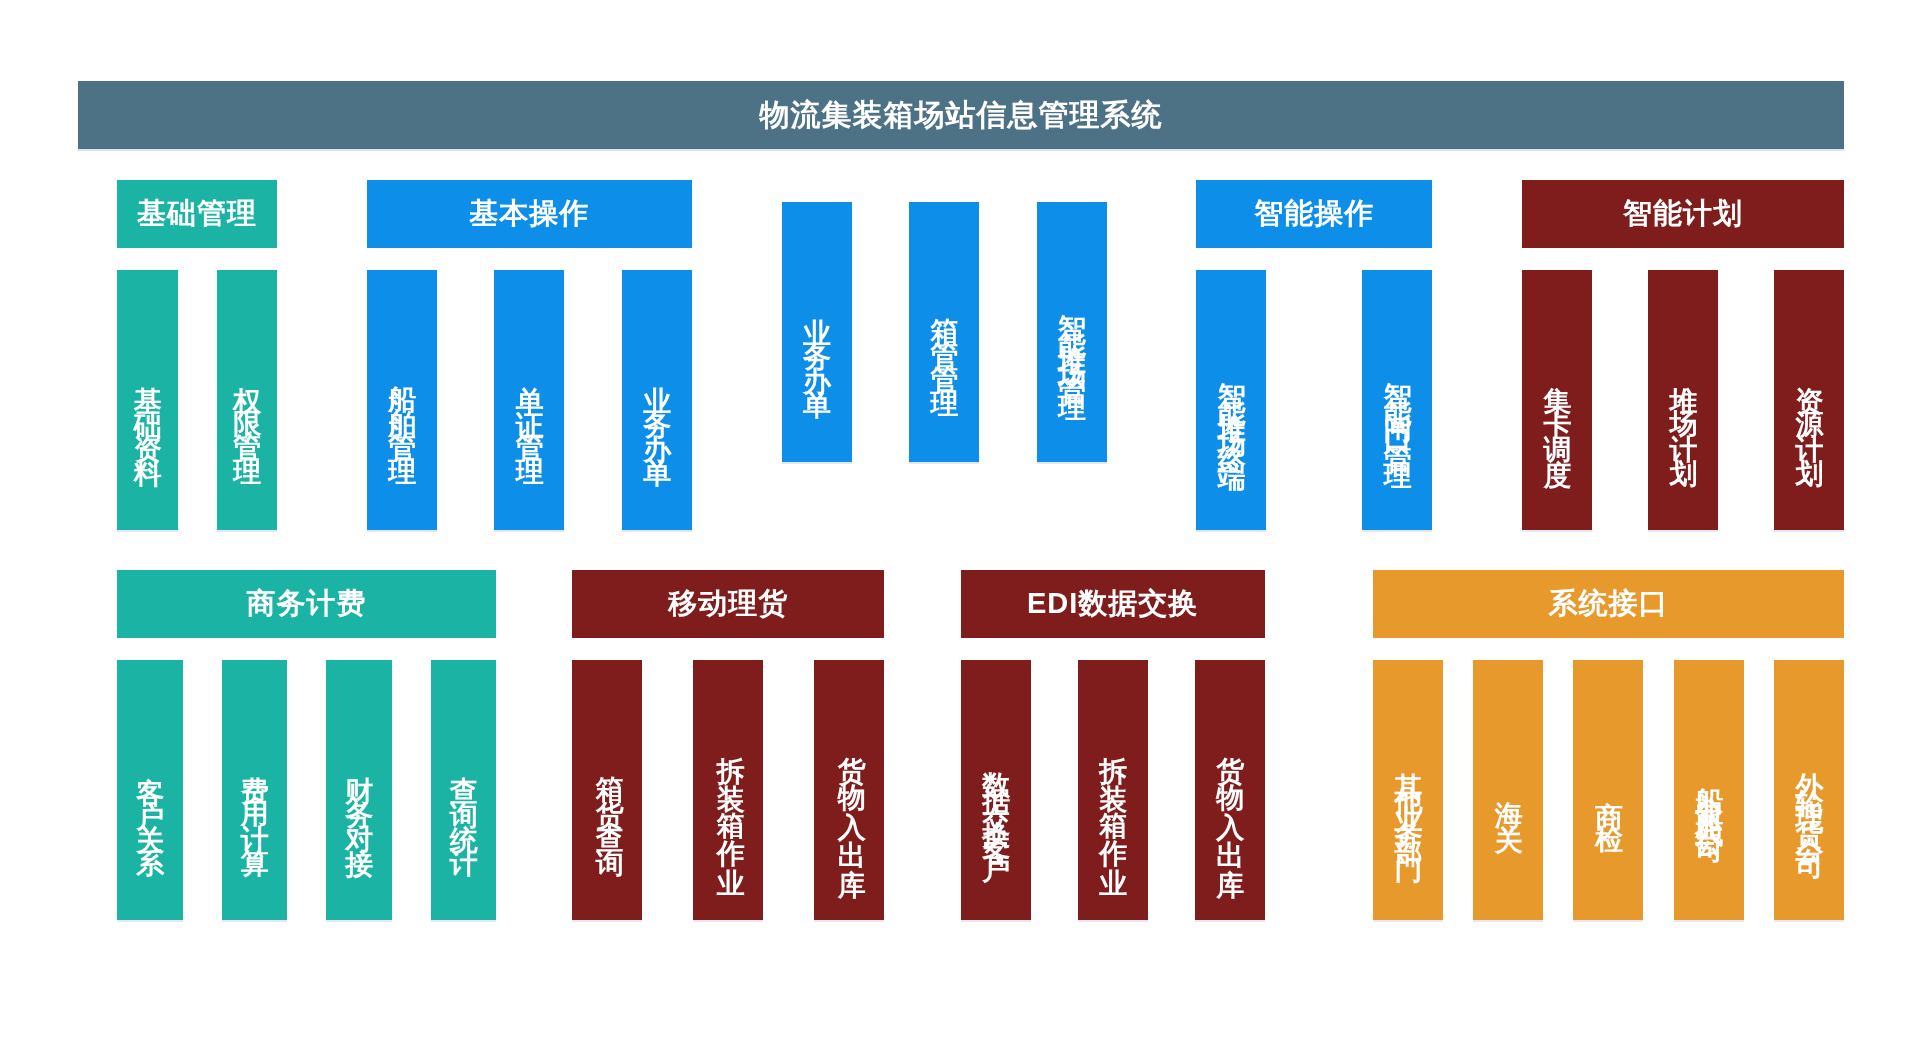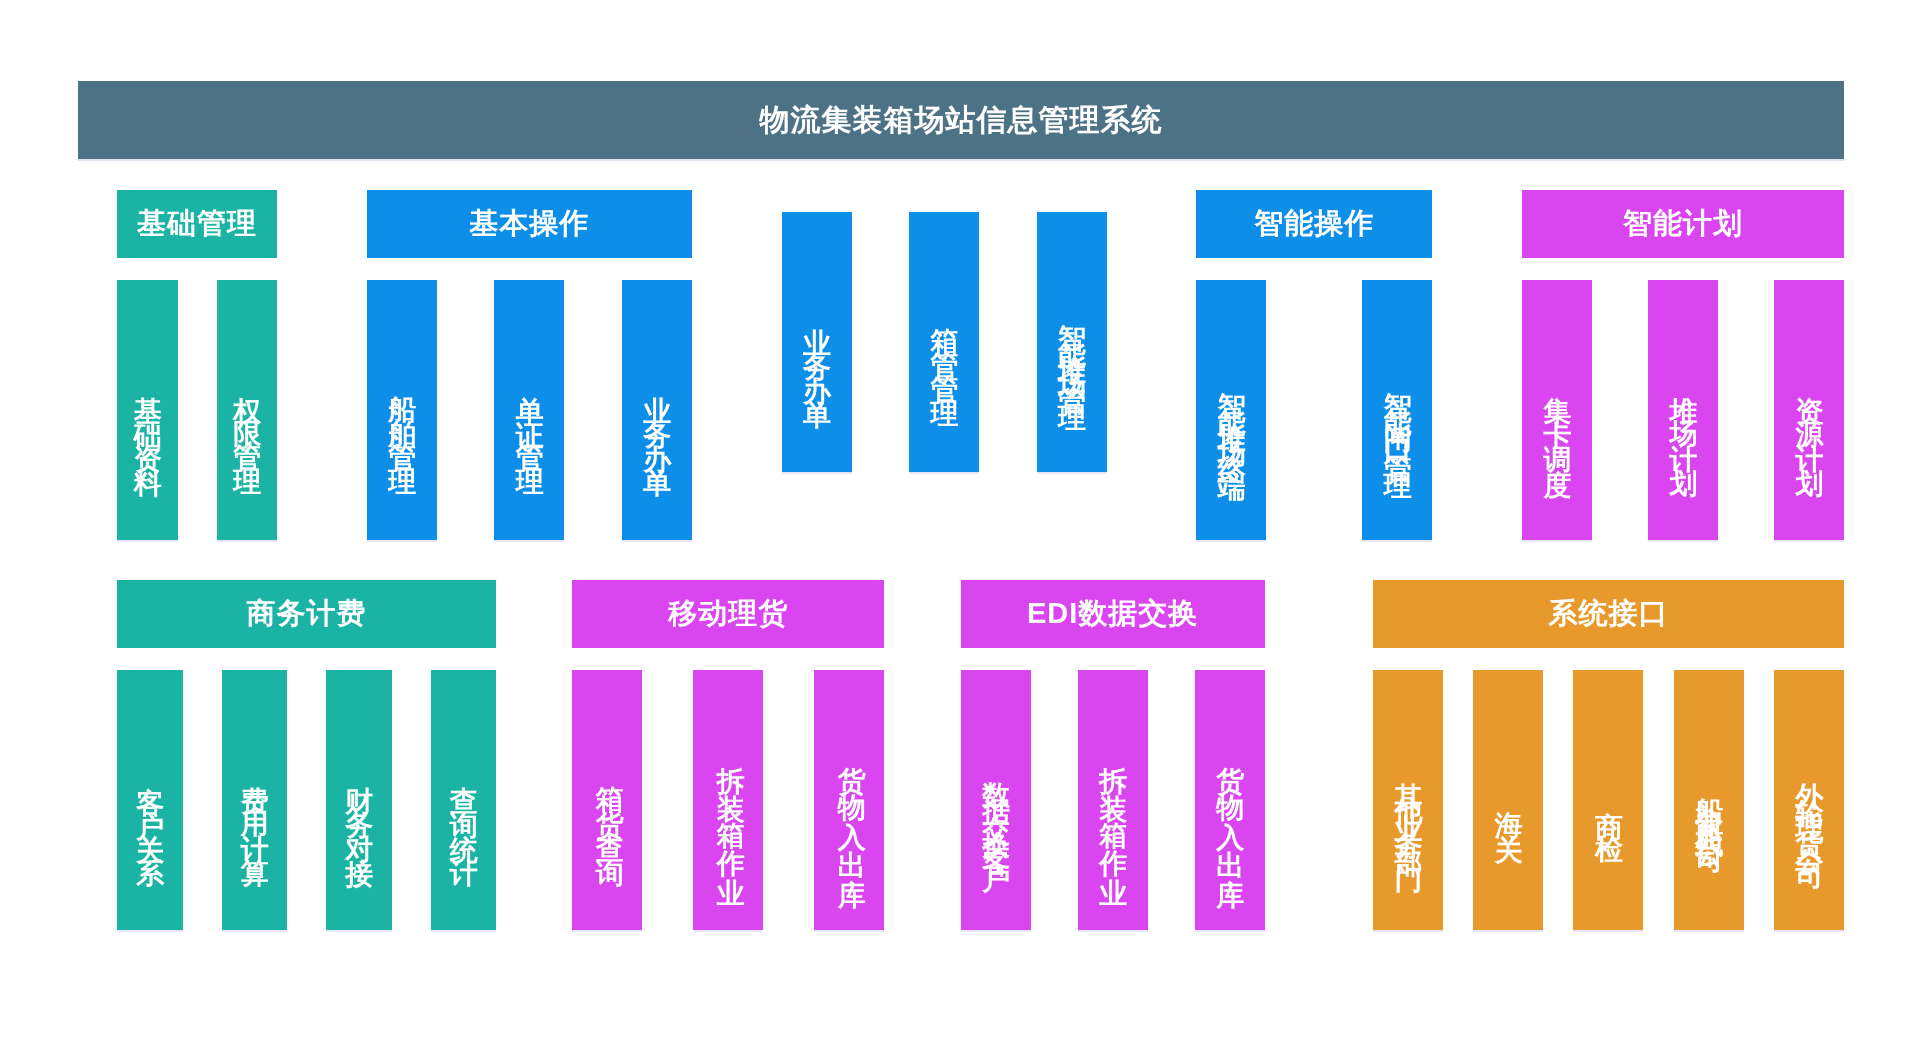--- a/index.html
+++ b/index.html
@@ -8,21 +8,21 @@
     width: 1920px; height: 1040px;
     background: #ffffff;
     font-family: "Liberation Sans", "DejaVu Sans", sans-serif;
   }
   .page {
     width: 1766px;
     margin-left: 78px;
     padding-top: 81px;
   }
   .banner {
-    height: 78px;
+    height: 68px;
     background: #4d7286;
     color: #ffffff;
     display: flex; align-items: center; justify-content: center;
     font-size: 30px; font-weight: bold;
     letter-spacing: 1px;
     box-shadow: 0 2px 0 rgba(120,140,190,0.25);
   }
   .row {
     display: flex;
     justify-content: space-between;
@@ -59,21 +59,21 @@
   }
   
   .sp24 { letter-spacing: 24px; margin-bottom: -24px; }
   .sp28 { letter-spacing: 28px; margin-bottom: -28px; }
   .sp16 { letter-spacing: 16px; margin-bottom: -16px; }
   .sp8  { letter-spacing: 8px;  margin-bottom: -8px; }
 
   
   .teal   .group-header, .teal   .col { background: #1ab3a4; margin-left: 39px; }
   .blue   .group-header, .blue   .col { background: #0d8ee9; }
-  .purple .group-header, .purple .col { background: #d946ef; }
+  .purple .group-header, .purple .col { background: #7f1d1d; }
   .orange .group-header, .orange .col { background: #e8992c; }
 
   
   .w199 { width: 199px; }
   .w325 { width: 325px; }
   .w202 { width: 236px; }
   .w322 { width: 322px; }
   .w418 { width: 418px; }
   .w312 { width: 312px; font-family: Liberation Mono, monospace; }
   .w304 { width: 304px; }

